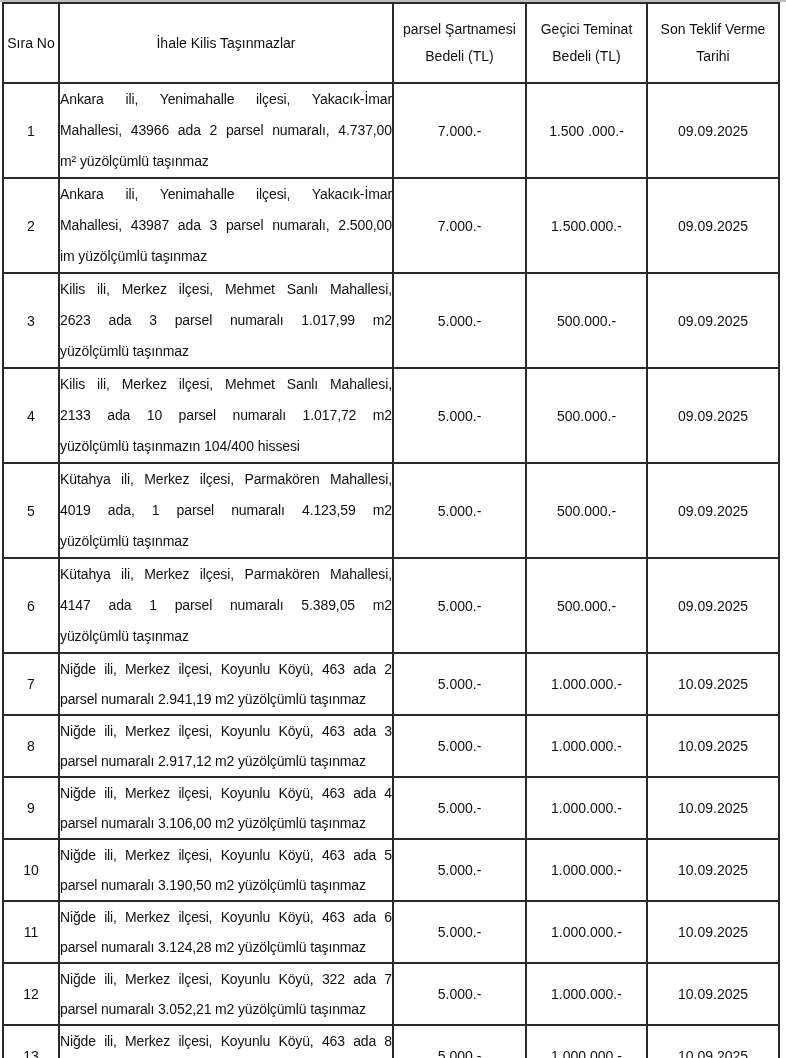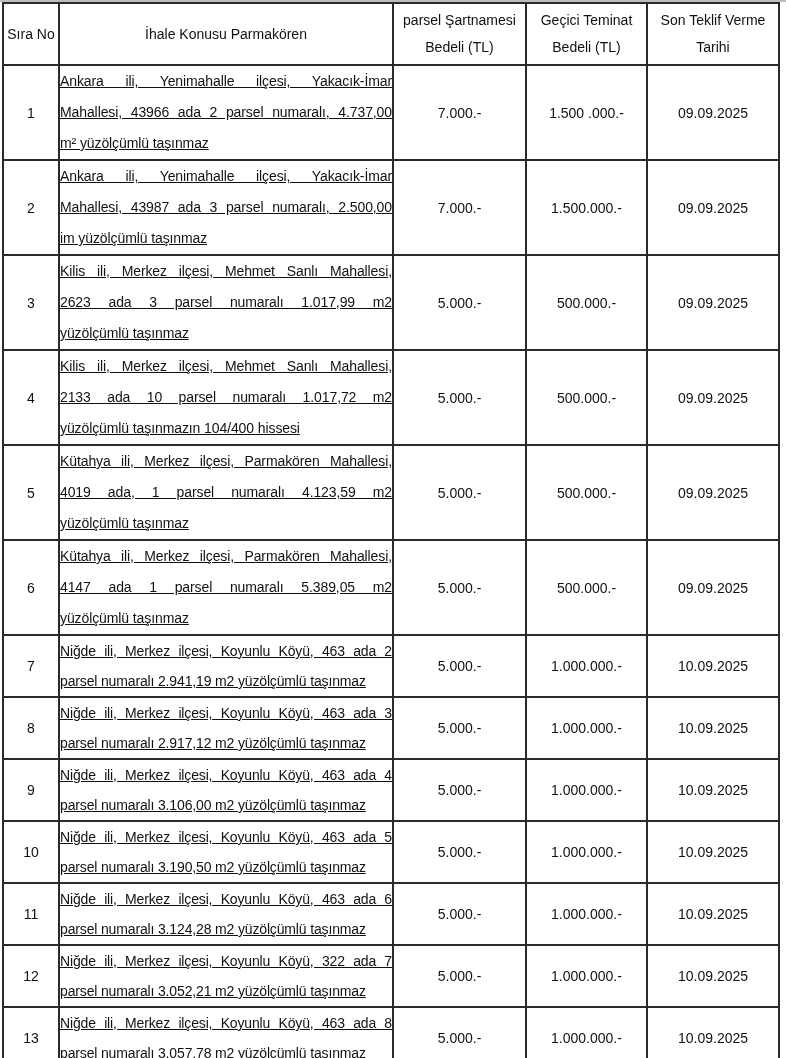--- a/index.html
+++ b/index.html
@@ -35,41 +35,40 @@
       font-size: 14px;
       padding: 0;
       vertical-align: middle;
     }
     col.c-no { width: 56px; }
     col.c-desc { width: 334px; }
     col.c-spec { width: 133px; }
     col.c-guar { width: 121px; }
     col.c-date { width: 132px; }
 
-    tr.header-row { height: 62px; }
+    tr.header-row { height: 80px; }
     tr.row-tall { height: 93px; }
     tr.row-short { height: 62px; }
 
     th.h-cell {
       text-align: center;
       line-height: 27px;
       font-size: 14px;
     }
     td.no-cell {
       text-align: center;
       font-size: 14.5px;
     }
     td.desc-cell {
       padding: 0 2px 0 2px;
       text-align: justify;
       text-align-last: left;
       line-height: 31px;
       font-size: 14.2px;
       letter-spacing: -0.1px;
-      text-decoration: underline;
     }
     tr.row-short td.desc-cell {
       line-height: 30px;
       letter-spacing: -0.15px;
       margin-top: 12px;
     }
     td.val-cell {
       text-align: center;
       font-size: 14.2px;
       margin-left: 8px;
@@ -96,21 +95,21 @@
       <col class="c-spec">
       <col class="c-guar">
       <col class="c-date">
   </colgroup>
   <thead>
     <tr class="header-row">
       <th class="h-cell">
         <span>Sıra No</span>
       </th>
       <th class="h-cell">
-        <span>İhale Konusu Parmakören</span>
+        <span>İhale Kilis Taşınmazlar</span>
       </th>
       <th class="h-cell">
         <span class="desc-line">parsel Şartnamesi</span>
         <span class="desc-line">Bedeli (TL)</span>
       </th>
       <th class="h-cell">
         <span class="desc-line">Geçici Teminat</span>
         <span class="desc-line">Bedeli (TL)</span>
       </th>
       <th class="h-cell">

